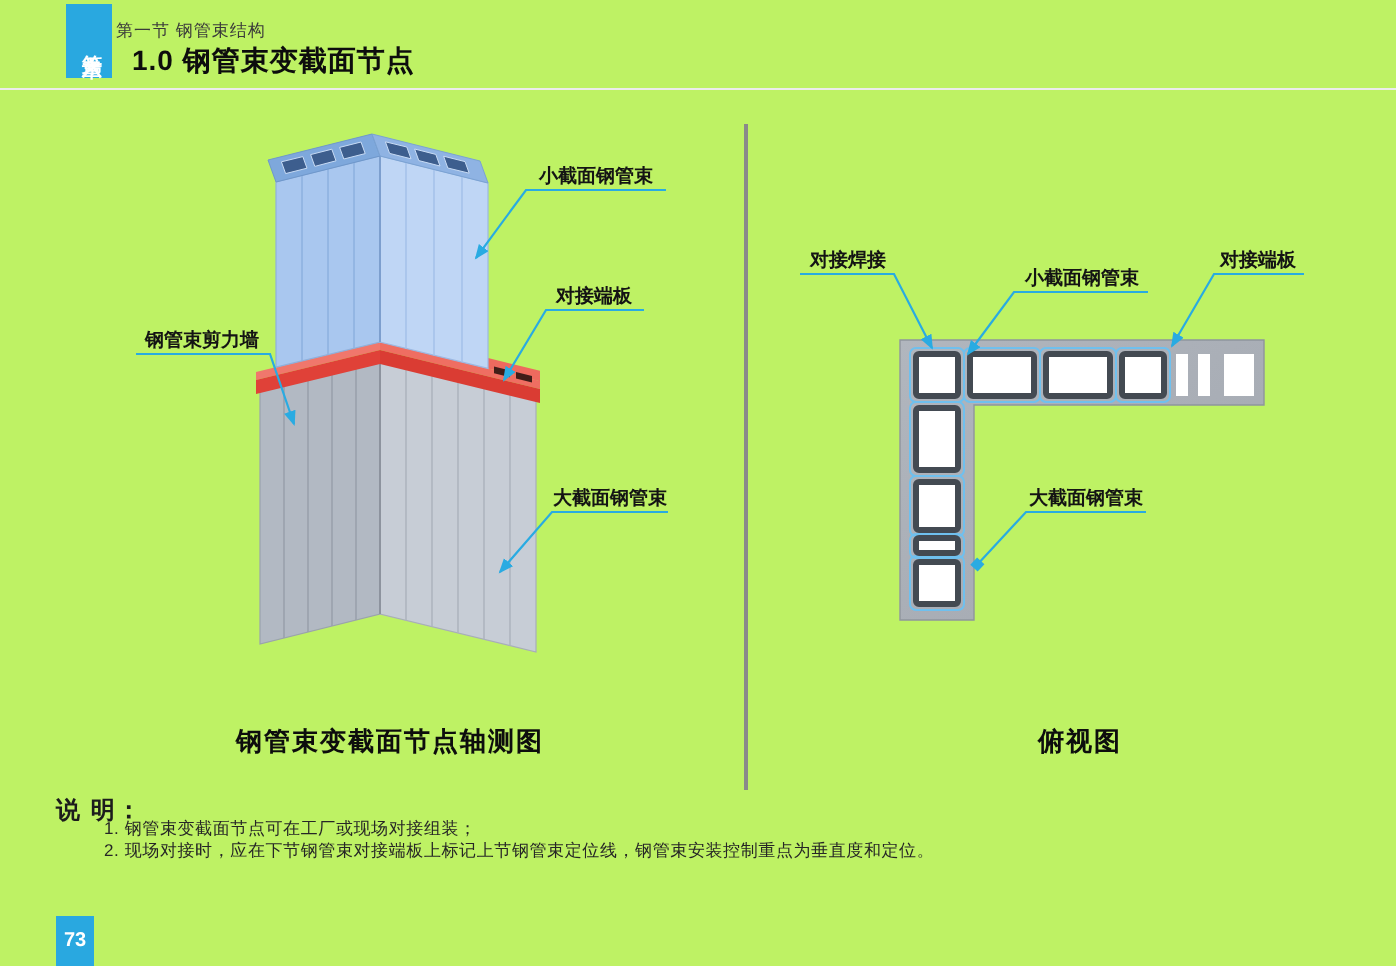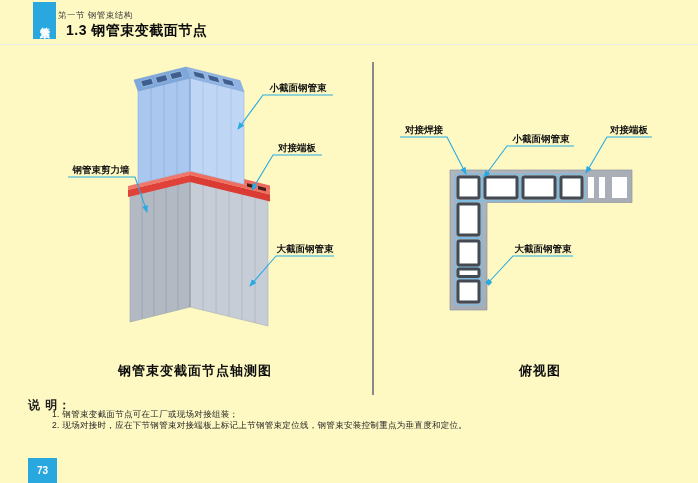--- a/index.html
+++ b/index.html
@@ -1,16 +1,16 @@
 <!DOCTYPE html>
 <html><head>
 <meta charset="utf-8">
 <style>
   html,body{margin:0;padding:0;background:#fff;}
-  .page{position:relative;width:698px;height:483px;background:#fef9c3;overflow:hidden;
+  .page{position:relative;width:698px;height:483px;background:#bef264;overflow:hidden;
         font-family:"Liberation Sans","DejaVu Sans",sans-serif;color:#1a1a1a;}
   
   .chapter-tab{position:absolute;left:33px;top:2px;width:23px;height:37px;background:#29a8e0;
         color:#fff;display:flex;align-items:center;justify-content:center;
         writing-mode:vertical-rl;text-orientation:upright;font-size:10px;font-weight:bold;letter-spacing:1px;}
   .section-line{position:absolute;left:58px;top:10px;font-size:8.5px;color:#3a3a3a;letter-spacing:0.5px;}
   .page-title{position:absolute;left:66px;top:22px;font-size:14px;font-weight:bold;color:#0d0d0d;letter-spacing:0.5px;}
   .header-rule{position:absolute;left:0;top:44px;width:698px;height:1px;background:#ececec;}
   
   .fig-axon{position:absolute;left:55px;top:55px;}
@@ -18,31 +18,31 @@
   .divider{position:absolute;left:372px;top:62px;width:1.5px;height:333px;background:#8a8a8a;}
   svg text.lbl{font-family:"Liberation Sans","DejaVu Sans",sans-serif;font-size:9.5px;font-weight:600;fill:#141414;}
   svg text.cap{font-family:"Liberation Sans","DejaVu Sans",sans-serif;font-size:13px;font-weight:bold;fill:#0d0d0d;letter-spacing:1px;}
   svg .leader{fill:none;stroke:#29abe2;stroke-width:1.1;}
   
   .notes-heading{position:absolute;left:28px;top:397px;font-size:12px;font-weight:bold;color:#1c1c1c;letter-spacing:1px;}
   .note-item{position:absolute;left:52px;font-size:8.5px;color:#262626;letter-spacing:0.3px;}
   .note-1{top:409px;}
   .note-2{top:420px;}
   
-  .page-badge{position:absolute;left:28px;top:458px;width:29px;height:25px;background:#29a8e0;
+  .page-badge{position:absolute;left:28px;top:458px;width:19px;height:25px;background:#29a8e0;
         color:#fff;font-size:10px;font-weight:bold;display:flex;align-items:center;justify-content:center;}
 </style>
 </head>
 <body>
 
 <div class="page">
 
   <div class="chapter-tab">第六章</div>
   <div class="section-line">第一节 钢管束结构</div>
-  <div class="page-title">1.3 钢管束变截面节点</div>
+  <div class="page-title">1.0 钢管束变截面节点</div>
   <div class="header-rule"></div>
 
   <svg class="fig-axon" width="300" height="325" viewBox="55 55 300 325">
     <defs>
       <marker id="arw" markerWidth="9" markerHeight="8" refX="6.5" refY="3" orient="auto" markerUnits="userSpaceOnUse">
         <path d="M0,0 L7.5,3 L0,6 Z" fill="#29abe2"></path>
       </marker>
       <marker id="sqm" markerWidth="6" markerHeight="6" refX="3" refY="3" orient="auto" markerUnits="userSpaceOnUse">
         <rect x="0" y="0" width="5.5" height="5.5" fill="#29abe2"></rect>
       </marker>

